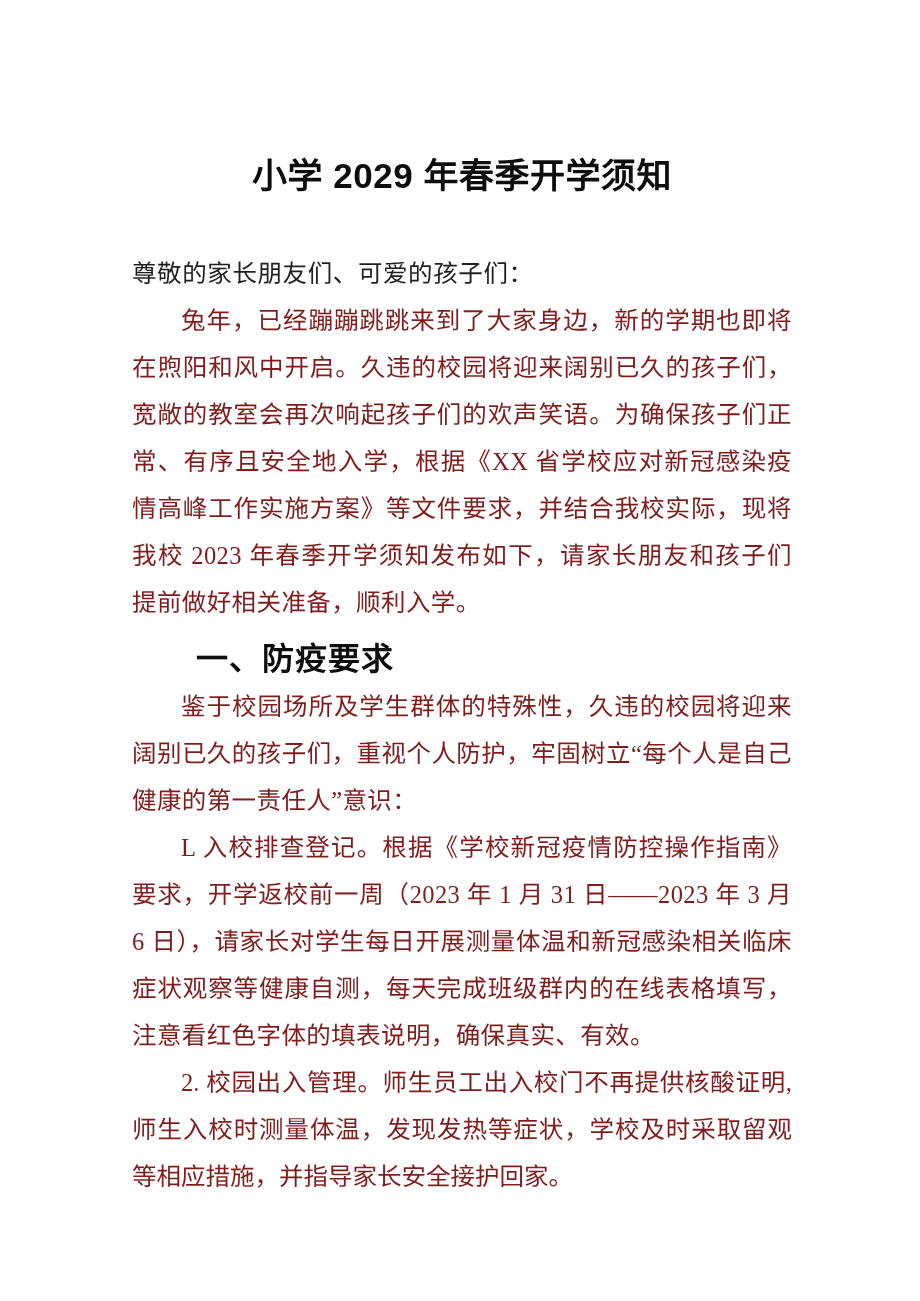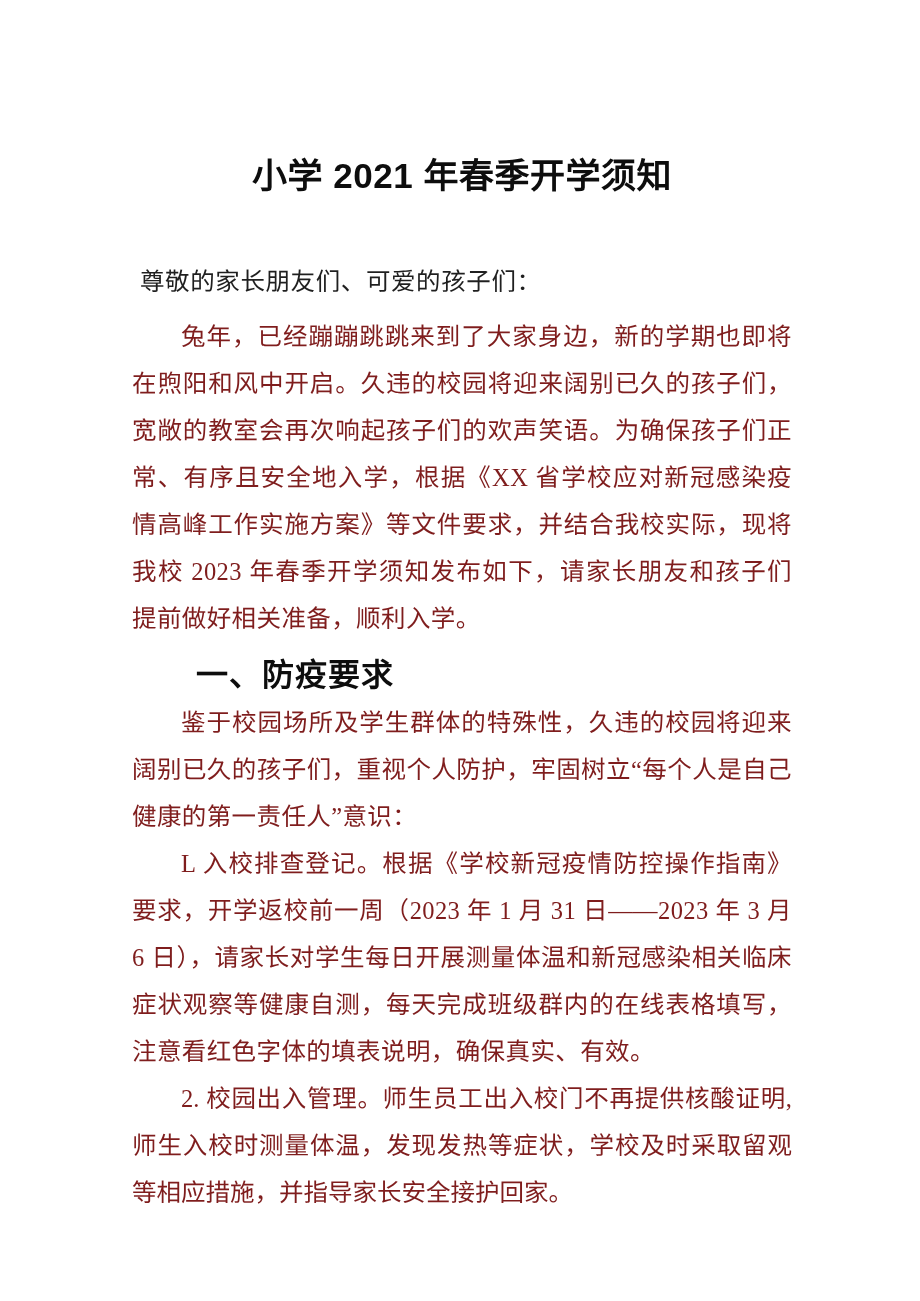--- a/index.html
+++ b/index.html
@@ -43,21 +43,21 @@
     color: #0d0d0d;
     margin: 0;
     padding-top: 154px;
     white-space: nowrap;
   }
 
   
   .salutation {
     font-size: 24.5px;
     line-height: 47px;
-    margin: 8px;
+    margin: 0;
     padding-top: 52px;
     letter-spacing: 0.6px;
     color: #1f1f1f;
   }
 
   
   .para {
     font-size: 24.5px;
     line-height: 47px;
     margin: 0;
@@ -93,21 +93,21 @@
   .marker-serif {
     font-family: "Liberation Serif", "DejaVu Serif", serif;
   }
 </style>
 </head>
 <body>
 
 <div class="page">
   <div class="doc-body">
 
-    <h1 class="doc-title">小学 2021 年春季开学须知</h1>
+    <h1 class="doc-title">小学 2029 年春季开学须知</h1>
 
     <p class="salutation">尊敬的家长朋友们、可爱的孩子们：</p>
 
     <p class="para">兔年，已经蹦蹦跳跳来到了大家身边，新的学期也即将在煦阳和风中开启。久违的校园将迎来阔别已久的孩子们，宽敞的教室会再次响起孩子们的欢声笑语。为确保孩子们正常、有序且安全地入学，根据《XX 省学校应对新冠感染疫情高峰工作实施方案》等文件要求，并结合我校实际，现将我校 2023 年春季开学须知发布如下，请家长朋友和孩子们提前做好相关准备，顺利入学。</p>
 
     <div class="gap-sm"></div>
 
     <h2 class="section-heading">一、防疫要求</h2>
 
     <p class="para">鉴于校园场所及学生群体的特殊性，久违的校园将迎来阔别已久的孩子们，重视个人防护，牢固树立“每个人是自己健康的第一责任人”意识：</p>

